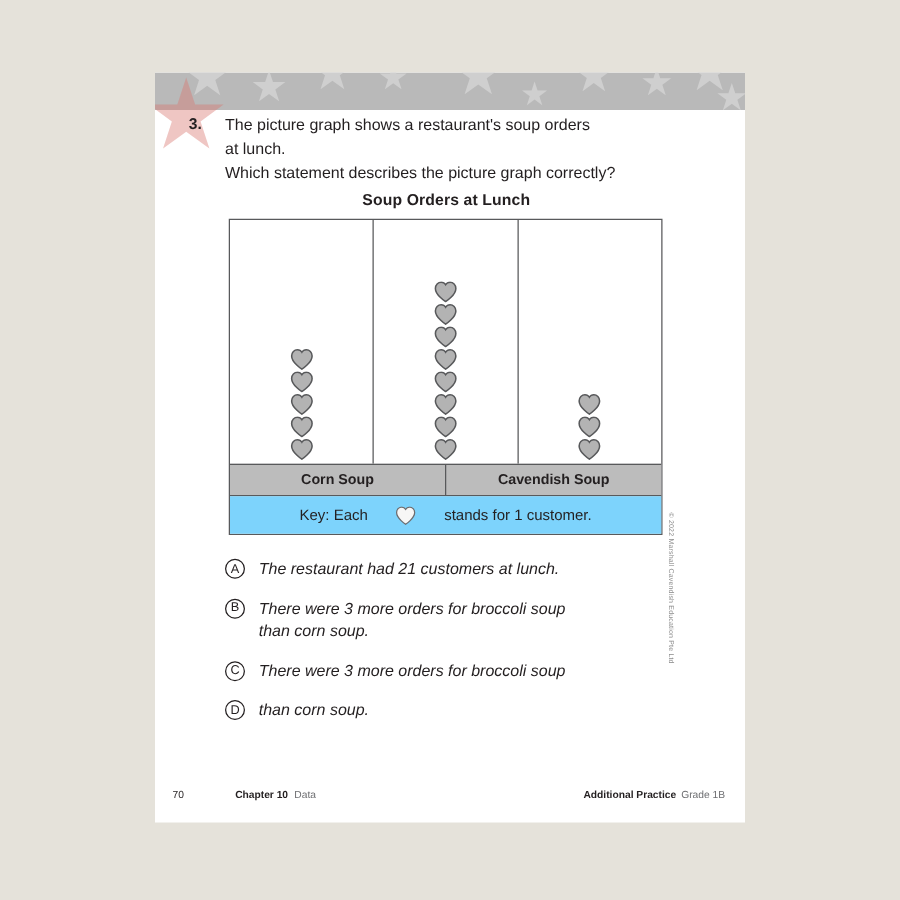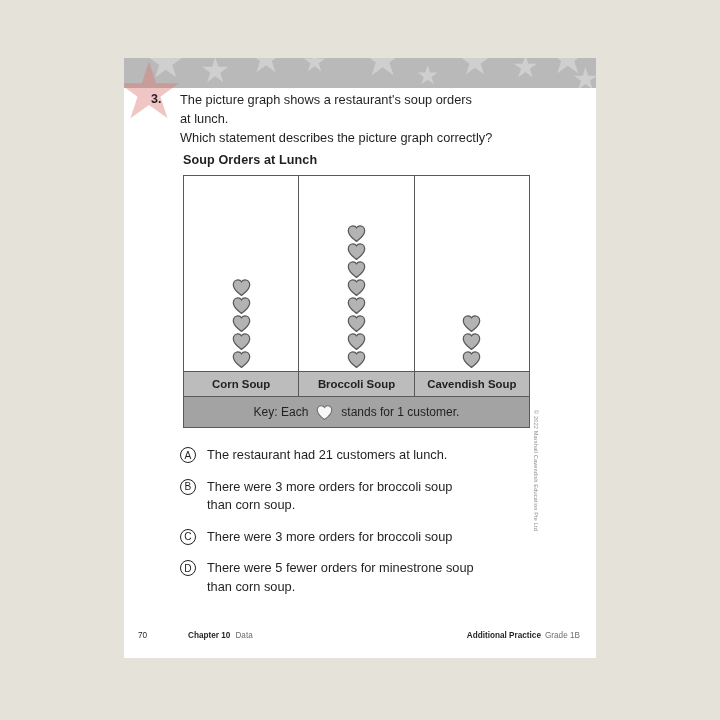--- a/index.html
+++ b/index.html
@@ -72,21 +72,21 @@
     line-height: 1.48;
     color: #231f20;
   }
 
   
   #graph-title {
     position: absolute;
     left: 59px;
     top: 95px;
     width: 348px;
-    text-align: left;
+    text-align: center;
     font-size: 12.6px;
     font-weight: bold;
     color: #231f20;
     letter-spacing: 0.1px;
   }
 
   
   #graph-box {
     position: absolute;
     left: 59px;
@@ -151,25 +151,25 @@
   }
   .lcell:last-child { border-right: none; }
 
   
   #key-row {
     position: absolute;
     left: 0;
     right: 0;
     top: 221px;
     bottom: 0;
-    background: #a3a3a3;
+    background: #7dd3fc;
     display: flex;
     align-items: center;
     justify-content: center;
-    gap: 8px;
+    gap: 22px;
     font-size: 12px;
     color: #231f20;
   }
   #key-heart { width: 17px; height: 15px; }
 
   
   #options {
     position: absolute;
     left: 56px;
     top: 388px;
@@ -193,20 +193,21 @@
     color: #231f20;
     margin-right: 11px;
     margin-top: 1px;
     box-sizing: border-box;
   }
   .opt-text {
     font-size: 12.8px;
     line-height: 1.45;
     color: #231f20;
     width: 352px;
+    font-style: italic;
   }
 
   
   #copyright {
     position: absolute;
     left: 415px;
     top: 352px;
     font-size: 5.6px;
     color: #8c8c8c;
     white-space: nowrap;
@@ -327,21 +328,20 @@
             <path d="M12 21.2 C12 21.2 1.4 14.3 1.4 7.4 C1.4 3.6 4.2 1 7.4 1 C9.6 1 11.2 2.2 12 3.6 C12.8 2.2 14.4 1 16.6 1 C19.8 1 22.6 3.6 22.6 7.4 C22.6 14.3 12 21.2 12 21.2 Z" fill="#b3b3b3" stroke="#58595b" stroke-width="1.6"></path>
           </svg>
           <svg class="heart" viewBox="0 0 24 22">
             <path d="M12 21.2 C12 21.2 1.4 14.3 1.4 7.4 C1.4 3.6 4.2 1 7.4 1 C9.6 1 11.2 2.2 12 3.6 C12.8 2.2 14.4 1 16.6 1 C19.8 1 22.6 3.6 22.6 7.4 C22.6 14.3 12 21.2 12 21.2 Z" fill="#b3b3b3" stroke="#58595b" stroke-width="1.6"></path>
           </svg>
         </div>
     </div>
 
     <div id="label-row">
       <div class="lcell">Corn Soup</div>
-      <div class="lcell">Broccoli Soup</div>
       <div class="lcell">Cavendish Soup</div>
     </div>
 
     <div id="key-row">
       <span>Key: Each</span>
       <svg id="key-heart" viewBox="0 0 24 22">
         <path d="M12 21.2 C12 21.2 1.4 14.3 1.4 7.4 C1.4 3.6 4.2 1 7.4 1 C9.6 1 11.2 2.2 12 3.6 C12.8 2.2 14.4 1 16.6 1 C19.8 1 22.6 3.6 22.6 7.4 C22.6 14.3 12 21.2 12 21.2 Z" fill="#f7f7f6" stroke="#6d6e71" stroke-width="1.5"></path>
       </svg>
       <span>stands for 1 customer.</span>
     </div>
@@ -368,21 +368,20 @@
     <div class="opt">
       <div class="opt-letter">C</div>
       <div class="opt-text">
         <div>There were 3 more orders for broccoli soup</div>
       </div>
     </div>
 
     <div class="opt">
       <div class="opt-letter">D</div>
       <div class="opt-text">
-        <div>There were 5 fewer orders for minestrone soup</div>
         <div>than corn soup.</div>
       </div>
     </div>
 
   </div>
 
   <div id="copyright">© 2022 Marshall Cavendish Education Pte Ltd</div>
 
   <div id="footer">
     <div id="footer-left">

